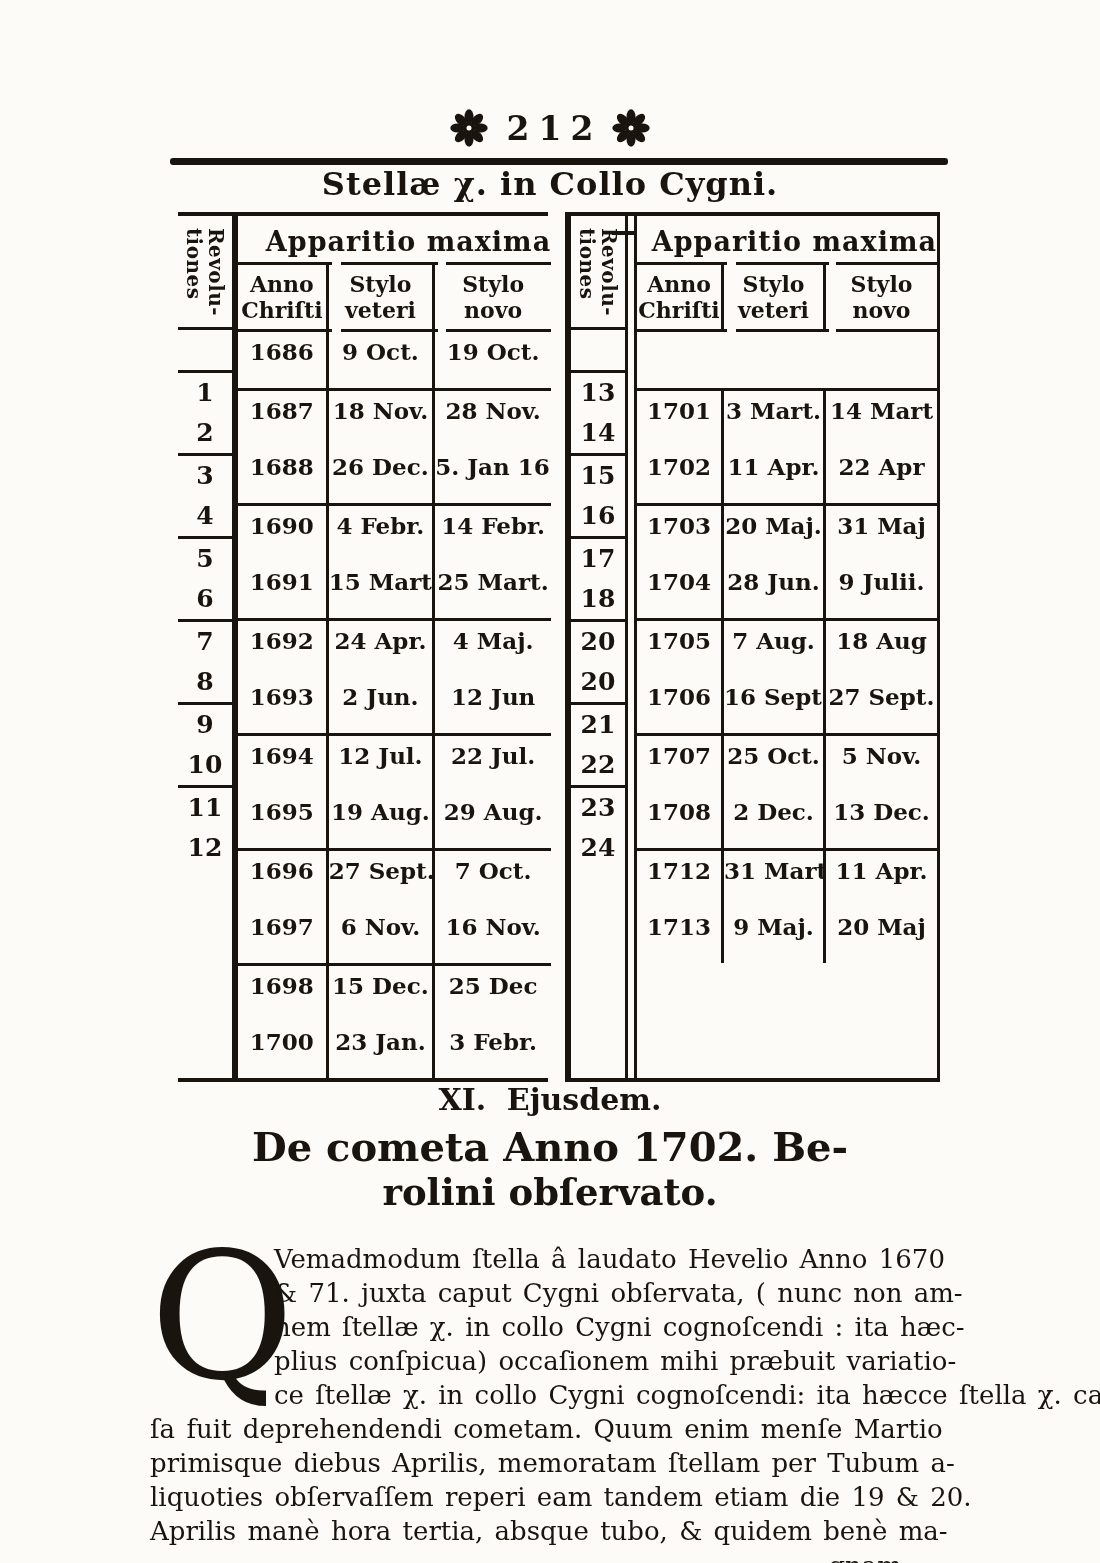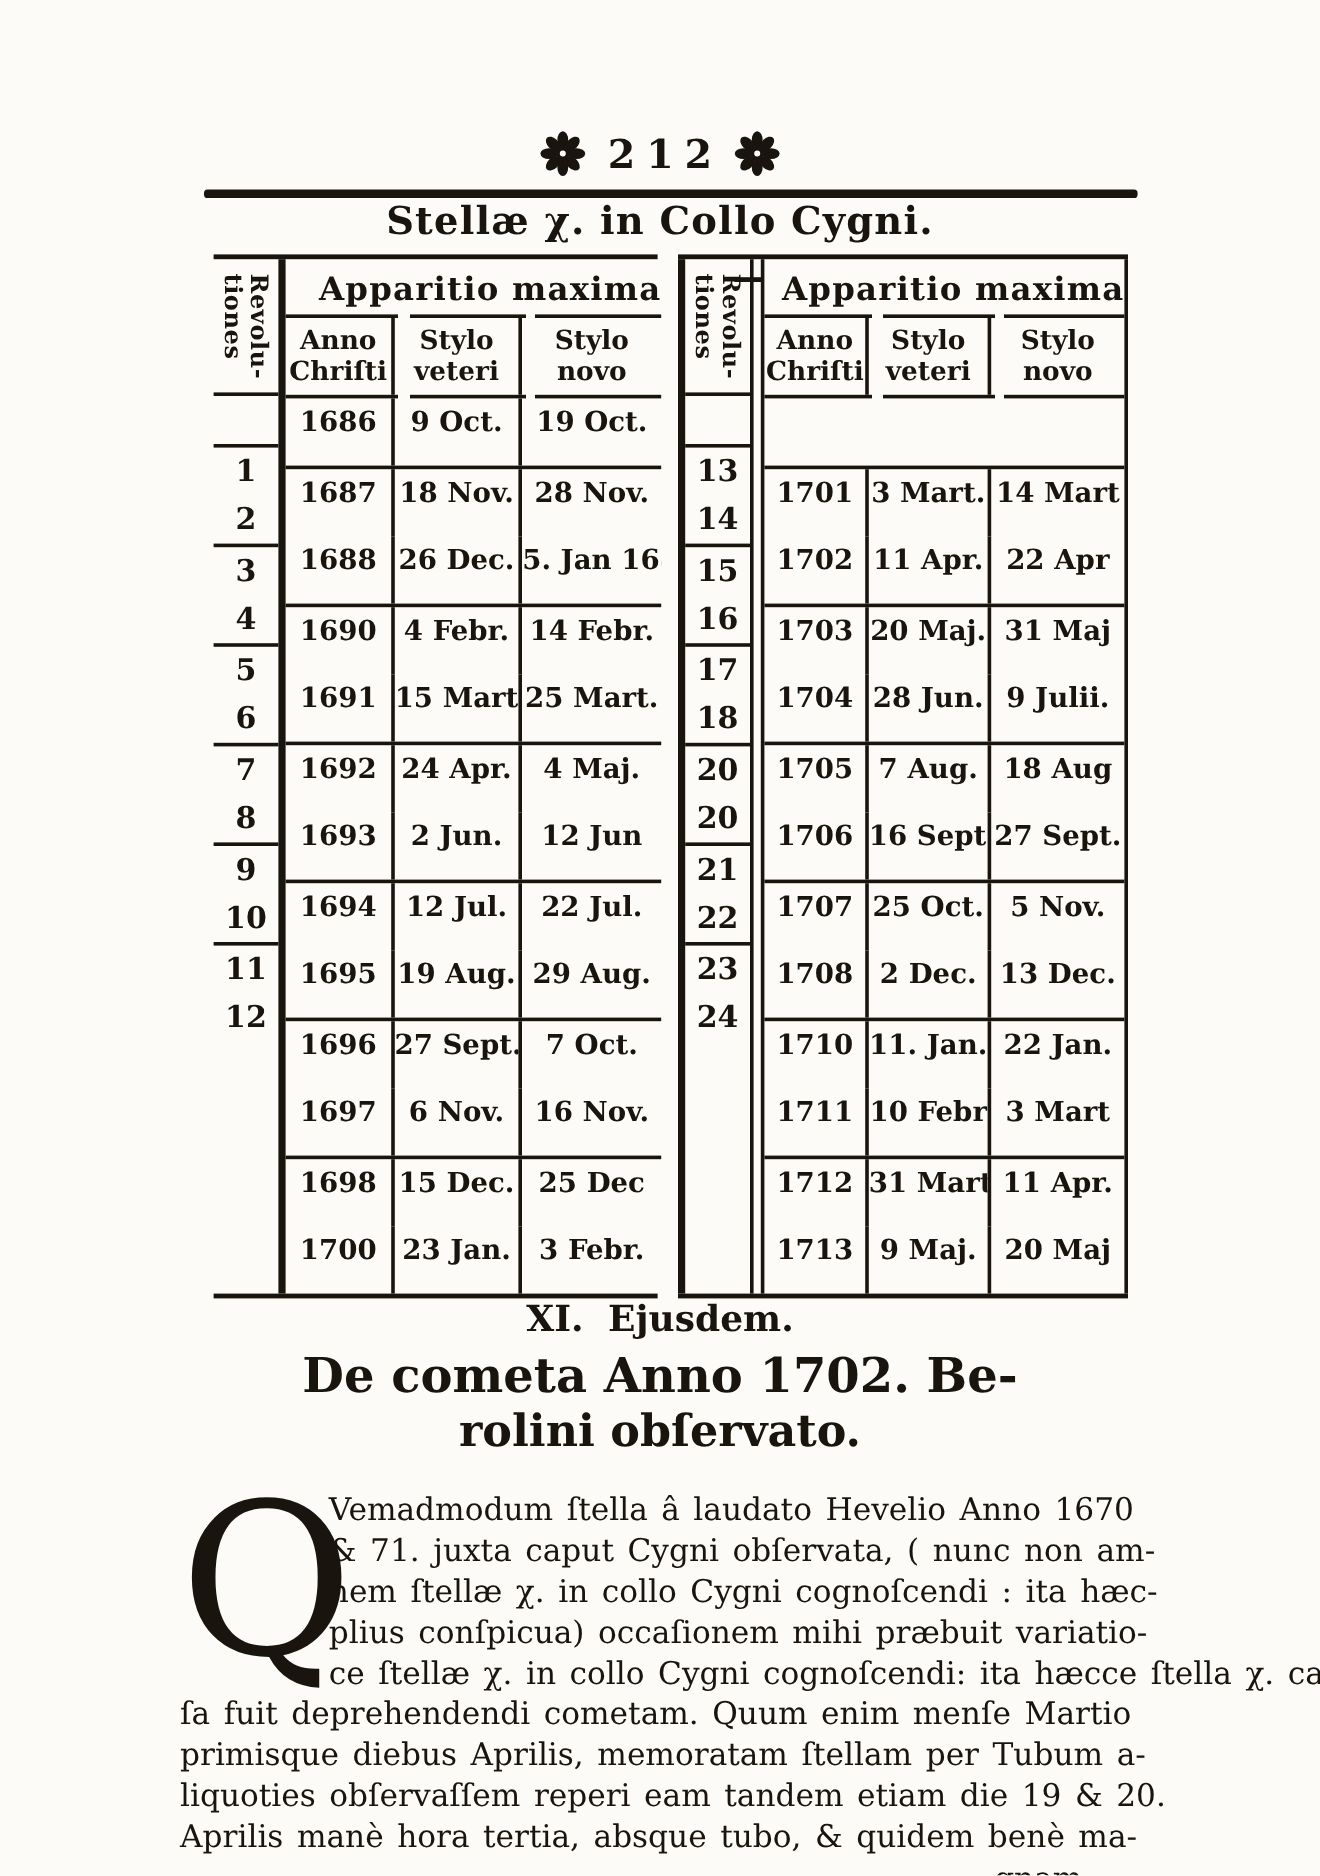--- a/index.html
+++ b/index.html
@@ -382,32 +382,20 @@
                 <div class="cell c2">5 Nov.</div>
               </div>
               <div class="data-row">
                 <div class="cell c0">1708</div>
                 <div class="cell c1">2 Dec.</div>
                 <div class="cell c2">13 Dec.</div>
               </div>
             </div>
             <div class="data-group rule-top">
               <div class="data-row">
-                <div class="cell c0">1710</div>
-                <div class="cell c1">11. Jan.</div>
-                <div class="cell c2">22 Jan.</div>
-              </div>
-              <div class="data-row">
-                <div class="cell c0">1711</div>
-                <div class="cell c1">10 Febr</div>
-                <div class="cell c2">3 Mart</div>
-              </div>
-            </div>
-            <div class="data-group rule-top">
-              <div class="data-row">
                 <div class="cell c0">1712</div>
                 <div class="cell c1">31 Mart,</div>
                 <div class="cell c2">11 Apr.</div>
               </div>
               <div class="data-row">
                 <div class="cell c0">1713</div>
                 <div class="cell c1">9 Maj.</div>
                 <div class="cell c2">20 Maj</div>
               </div>
             </div>

